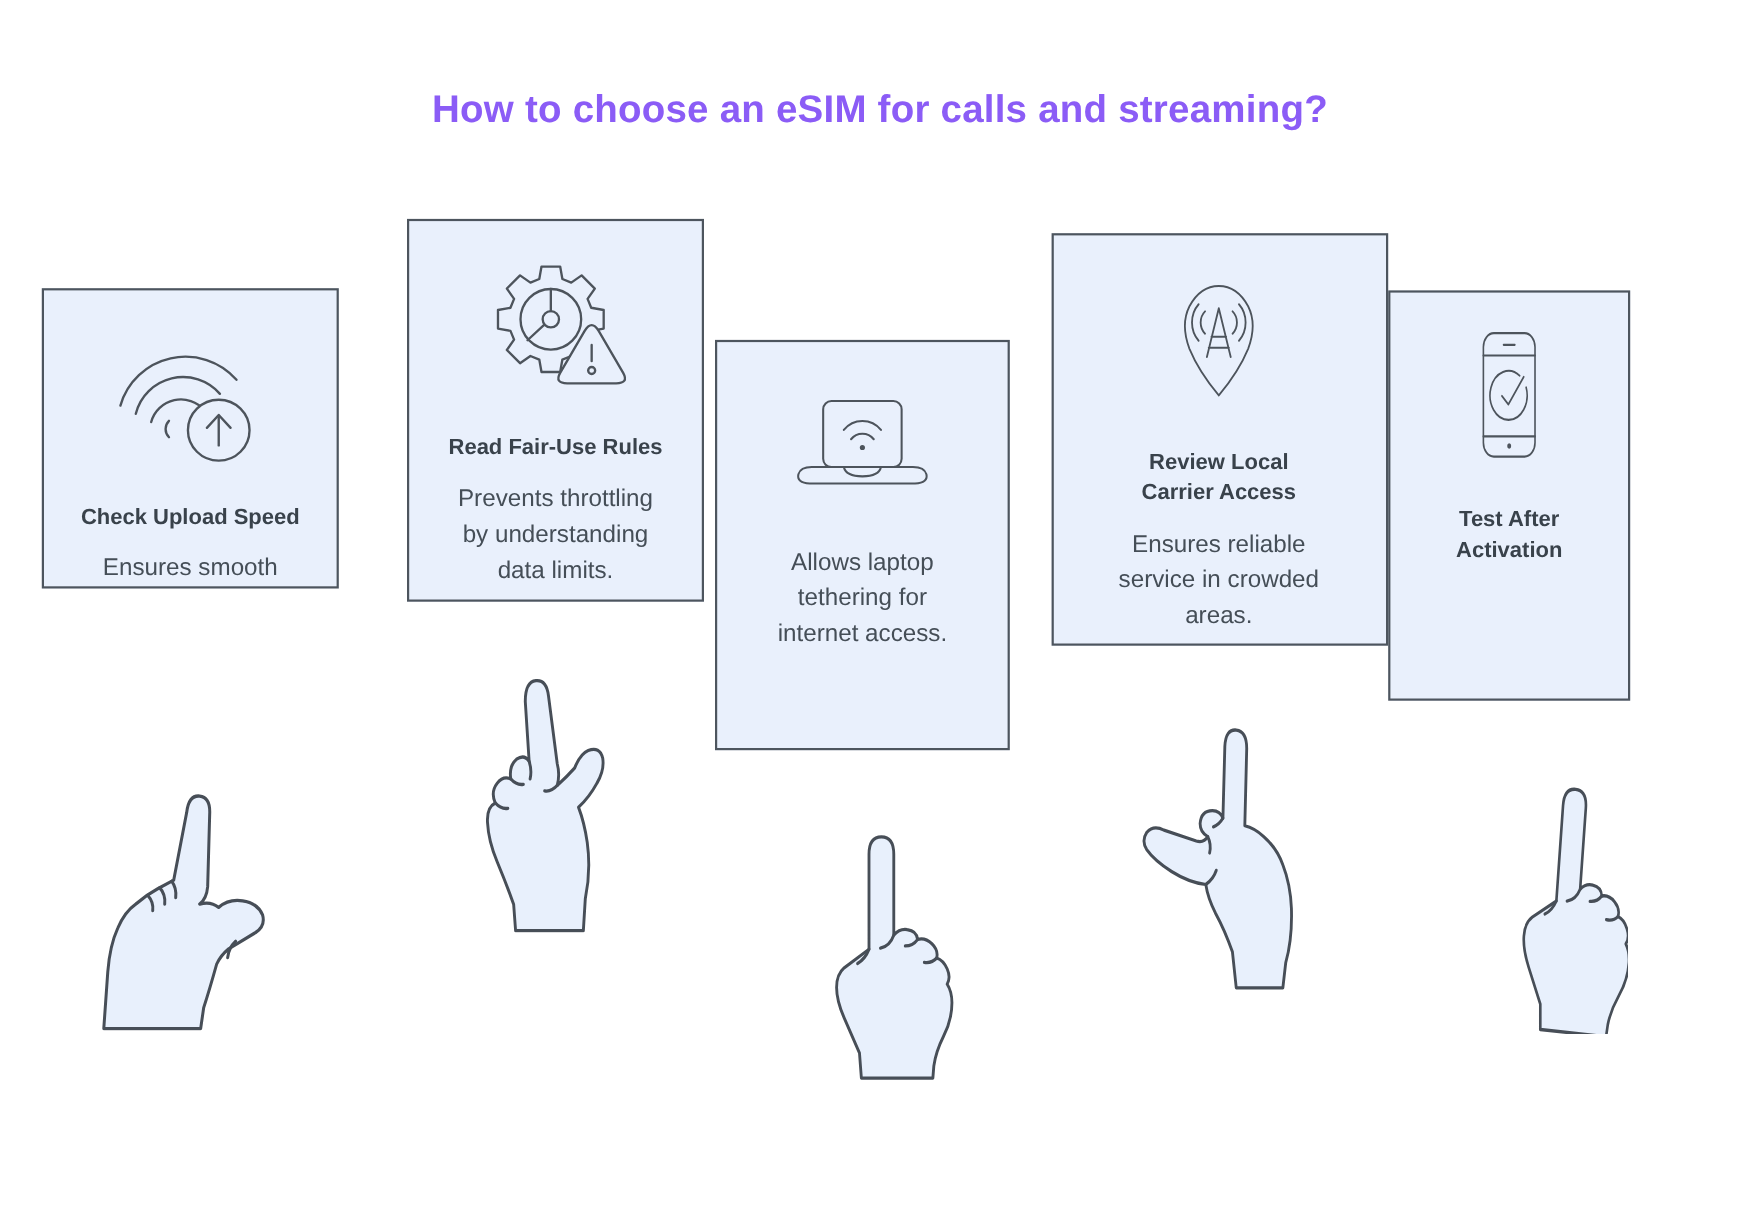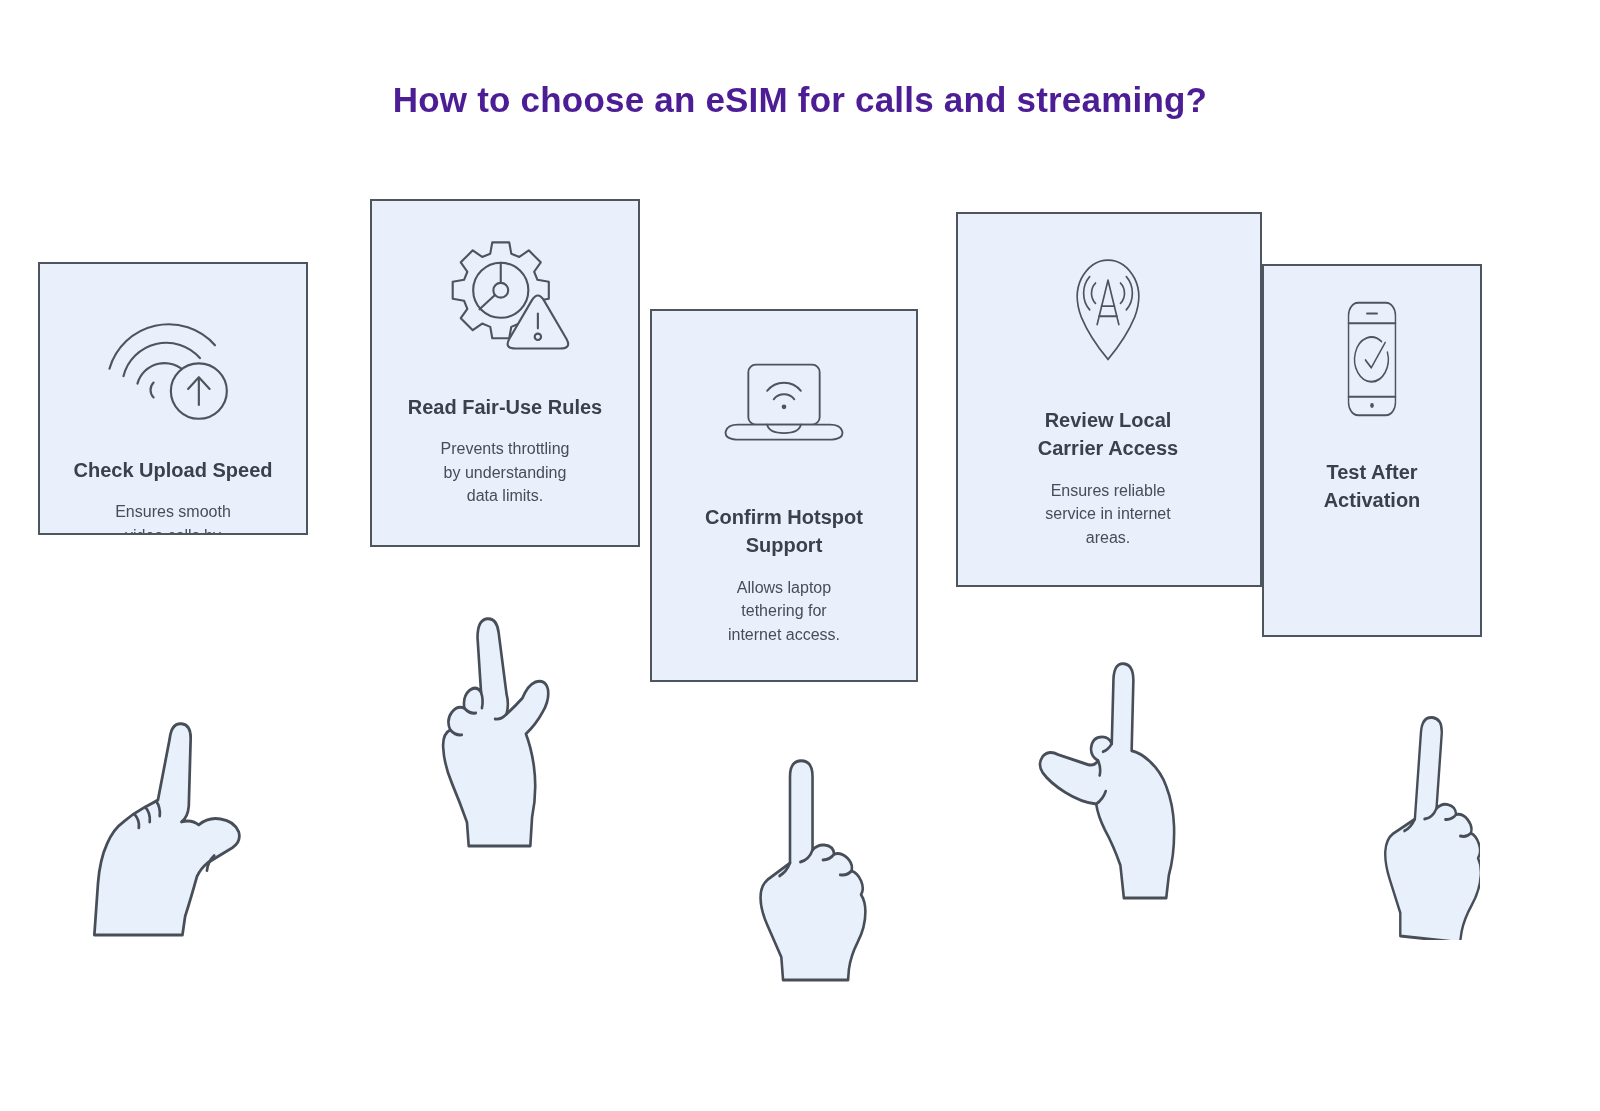--- a/index.html
+++ b/index.html
@@ -2,39 +2,39 @@
 <html><head>
 <meta charset="utf-8">
 <style>
   html,body{margin:0;padding:0;background:#ffffff;}
   .canvas{
     position:relative;width:1600px;height:1111px;background:#ffffff;
     font-family:"Liberation Sans", sans-serif;overflow:hidden;
   }
   .main-title{
     position:absolute;top:80px;left:0;width:100%;text-align:center;
-    font-size:35px;font-weight:700;color:#4c1d95;letter-spacing:.2px;
+    font-size:35px;font-weight:700;color:#8b5cf6;letter-spacing:.2px;
   }
   .card{
     position:absolute;background:#e9f0fc;border:2px solid #4d555e;
     box-sizing:border-box;display:flex;flex-direction:column;align-items:center;
     text-align:center;padding:18px 14px 0;overflow:hidden;
   }
   .card-1{left:38px;top:262px;width:270px;height:273px;}
   .card-2{left:343px;top:199px;width:270px;height:348px;margin-left:27px;}
   .card-3{left:650px;top:309px;width:268px;height:373px;}
   .card-4{left:956px;top:212px;width:306px;height:375px;padding-left:12px;}
   .card-5{left:1262px;top:264px;width:220px;height:373px;}
   .icon-wrap{height:150px;display:flex;align-items:center;justify-content:center;flex:0 0 auto;}
   .card-title{
     margin-top:24px;font-size:20px;font-weight:700;color:#39424b;
     line-height:1.42;white-space:pre-line;
   }
   .card-desc{
-    margin-top:16px;font-size:16px;color:#454e57;line-height:1.47;white-space:pre-line;
+    margin-top:16px;font-size:22px;color:#454e57;line-height:1.47;white-space:pre-line;
   }
   .hand{position:absolute;}
   .hand-1{left:78px;top:687px;}
   .hand-2{left:430px;top:588px;}
   .hand-3{left:738px;top:732px;}
   .hand-4{left:1027px;top:637px;}
   .hand-5{left:1360px;top:688px;}
   svg .ln{fill:none;stroke:#4d545c;stroke-width:2;stroke-linecap:round;stroke-linejoin:round;}
   svg .ln-bg{fill:#e9f0fc;stroke:#4d545c;stroke-width:2;stroke-linecap:round;stroke-linejoin:round;}
   svg .dot{fill:#4d545c;stroke:none;}
@@ -90,42 +90,40 @@
     <div class="icon-wrap">
       <svg width="122" height="90" viewBox="0 0 130 96" preserveAspectRatio="none">
         <rect class="ln" x="27" y="6" width="76" height="64" rx="8"></rect>
         <path class="ln" d="M 47,34 A 23 23 0 0 1 83,34"></path>
         <path class="ln" d="M 54,43 A 14 14 0 0 1 76,43"></path>
         <circle class="dot" cx="65" cy="51" r="2.5"></circle>
         <path class="ln-bg" d="M 16,70 Q 5,70 3,77 Q 1,85 14,86 L 116,86 Q 129,85 127,77 Q 125,70 114,70 Z"></path>
         <path class="ln" d="M 47,70 Q 49,79 65,79 Q 81,79 83,70"></path>
       </svg>
     </div>
-    <div class="card-title">Confirm Hotspot
-Support</div>
     <div class="card-desc">Allows laptop
 tethering for
 internet access.</div>
   </div>
 
   <div class="card card-4">
     <div class="icon-wrap">
       <svg width="100" height="116" viewBox="0 0 120 126" preserveAspectRatio="none">
         <path class="ln" d="M 60,120 Q 38,96 28,74 Q 18,50 28,32 Q 40,12 60,12 Q 80,12 92,32 Q 102,50 92,74 Q 82,96 60,120 Z"></path>
         <path class="ln" d="M 60,34 L 47,82 M 60,34 L 73,82 M 52,62 L 68,62 M 49,73 L 71,73"></path>
         <path class="ln" d="M 38,30 A 26 26 0 0 0 38,66"></path>
         <path class="ln" d="M 45,37 A 15 15 0 0 0 45,59"></path>
         <path class="ln" d="M 82,30 A 26 26 0 0 1 82,66"></path>
         <path class="ln" d="M 75,37 A 15 15 0 0 1 75,59"></path>
       </svg>
     </div>
     <div class="card-title">Review Local
 Carrier Access</div>
     <div class="card-desc">Ensures reliable
-service in internet
+service in crowded
 areas.</div>
   </div>
 
   <div class="card card-5">
     <div class="icon-wrap">
       <svg width="66" height="122" viewBox="0 0 90 126" preserveAspectRatio="none">
         <rect class="ln" x="13" y="5" width="64" height="116" rx="13"></rect>
         <path class="ln" d="M 38,16 L 52,16"></path>
         <path class="ln" d="M 13,26 L 77,26"></path>
         <path class="ln" d="M 13,102 L 77,102"></path>

